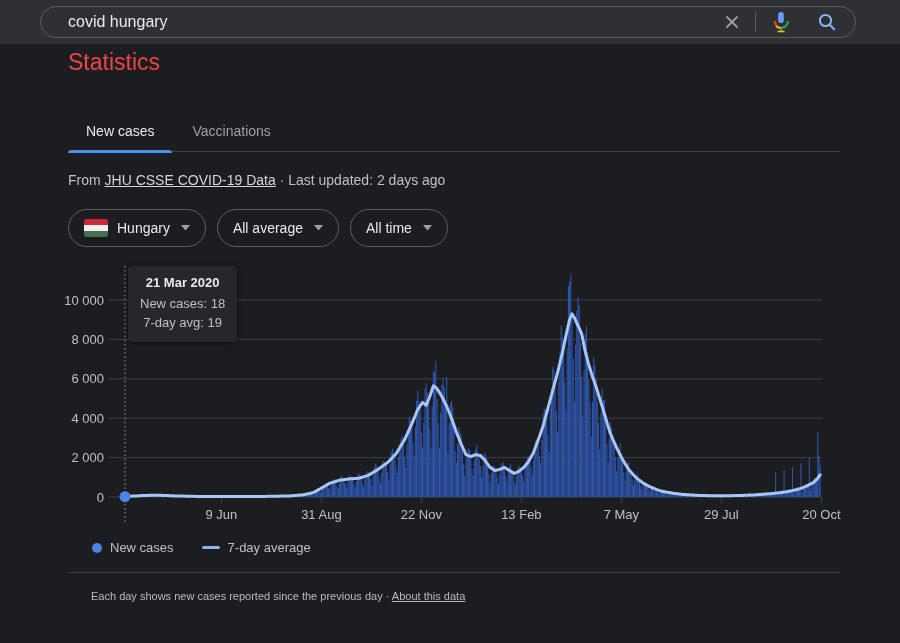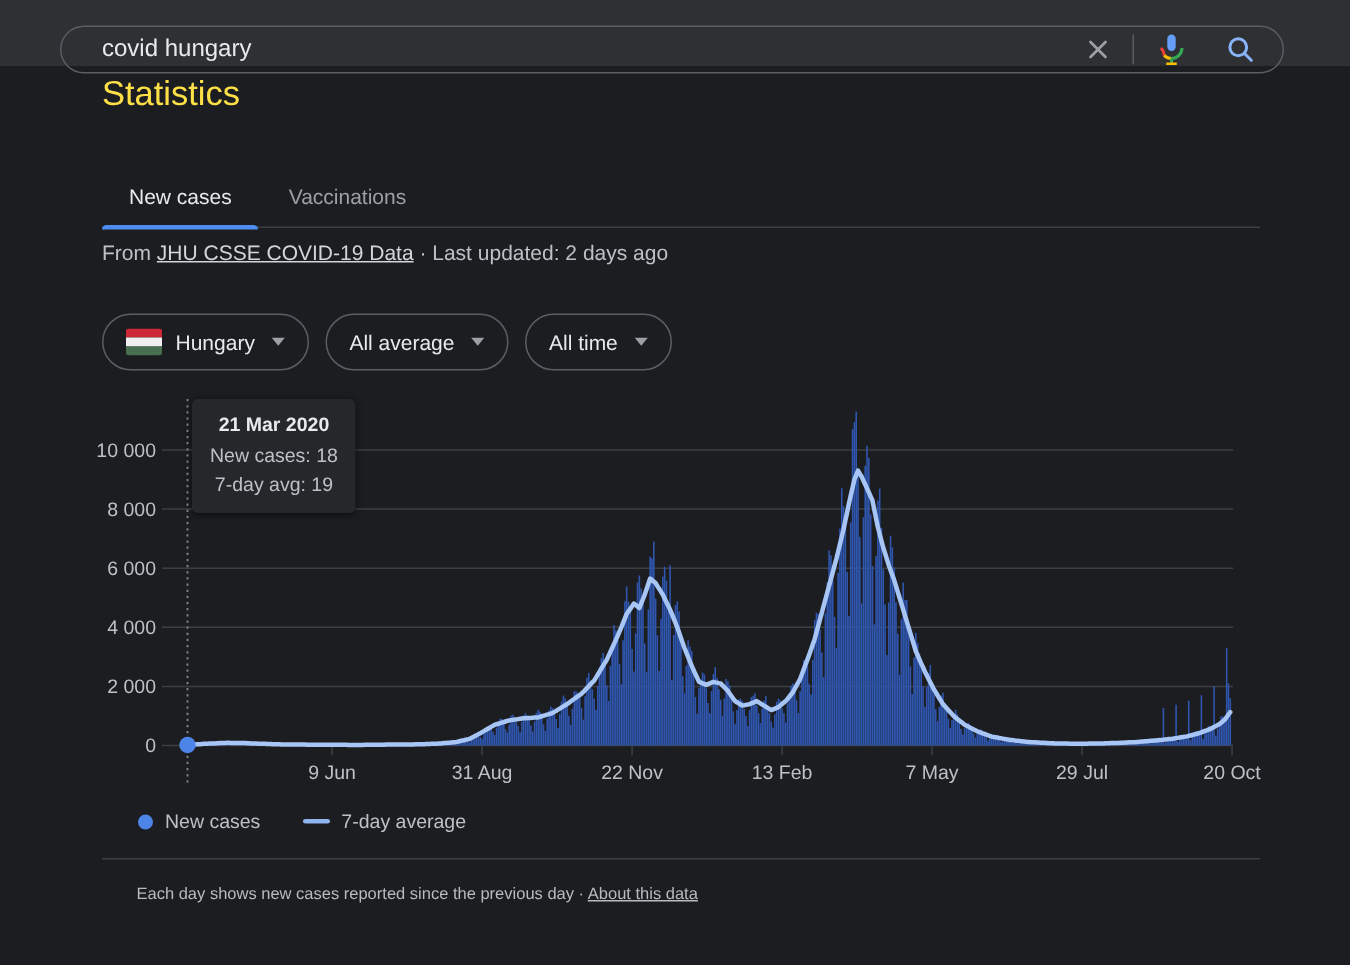--- a/index.html
+++ b/index.html
@@ -3,39 +3,39 @@
 <meta charset="utf-8">
 <style>
   * { margin:0; padding:0; box-sizing:border-box; }
   html,body { width:900px; height:643px; background:#1c1d20; overflow:hidden;
     font-family:"Liberation Sans", sans-serif; }
   .abs { position:absolute; }
   body { position:relative; }
 
   
   .topbar { left:0; top:0; width:900px; height:44px; background:#2e3033; }
-  .search-pill { left:40px; top:17px; width:816px; height:32px; border:1px solid #5a5e63;
+  .search-pill { left:40px; top:6px; width:816px; height:32px; border:1px solid #5a5e63;
     border-radius:17px; display:flex; align-items:center;gap:36px; }
   .search-input { flex:1; background:transparent; border:none; outline:none;
     color:#e8eaed; font-size:16px; padding-left:27px; font-family:"Liberation Sans",sans-serif; }
   .sb-icons { display:flex; align-items:center; margin-right:16px; }
   .sb-icons svg { display:block; cursor:pointer; }
   .sb-div { width:1px; height:20px; background:#5a5e63; margin:0 13px; }
 
   
-  .page-title { left:68px; top:49px; color:#fde047; font-size:23px; font-weight:400; }
+  .page-title { left:68px; top:49px; color:#ef4444; font-size:23px; font-weight:400; }
   .tabs-wrap { left:68px; top:110px; width:772px; height:42px; border-bottom:1px solid #3c4043;
     display:flex; column-gap:2px; }
   .tab { height:42px; line-height:42px; padding:0 18px; font-size:14px; color:#9aa0a6;
     cursor:pointer; position:relative; white-space:nowrap; }
   .tab.active { color:#e8eaed; }
   .tab.active::after { content:""; position:absolute; left:0; right:0; bottom:-1px;
     height:3px; background:#4e8cf0; border-radius:3px 3px 0 0; }
 
-  .source-line { left:68px; top:160px; font-size:14px; color:#bdc1c6; }
+  .source-line { left:68px; top:172px; font-size:14px; color:#bdc1c6; }
   .source-line a { color:#d2d5d9; text-decoration:underline; cursor:pointer; }
 
   
   .filters { left:68px; top:209px; display:flex; column-gap:11px;justify-content:center; }
   .pill { height:38px; border:1px solid #5a5e63; border-radius:19px; display:flex;
     align-items:center; padding:0 15px; color:#e8eaed; font-size:14px; background:transparent;
     cursor:pointer; column-gap:9px; font-family:"Liberation Sans",sans-serif; }
   .pill svg.flag { border-radius:2px; }
   .caret { margin-left:2px; }
 

